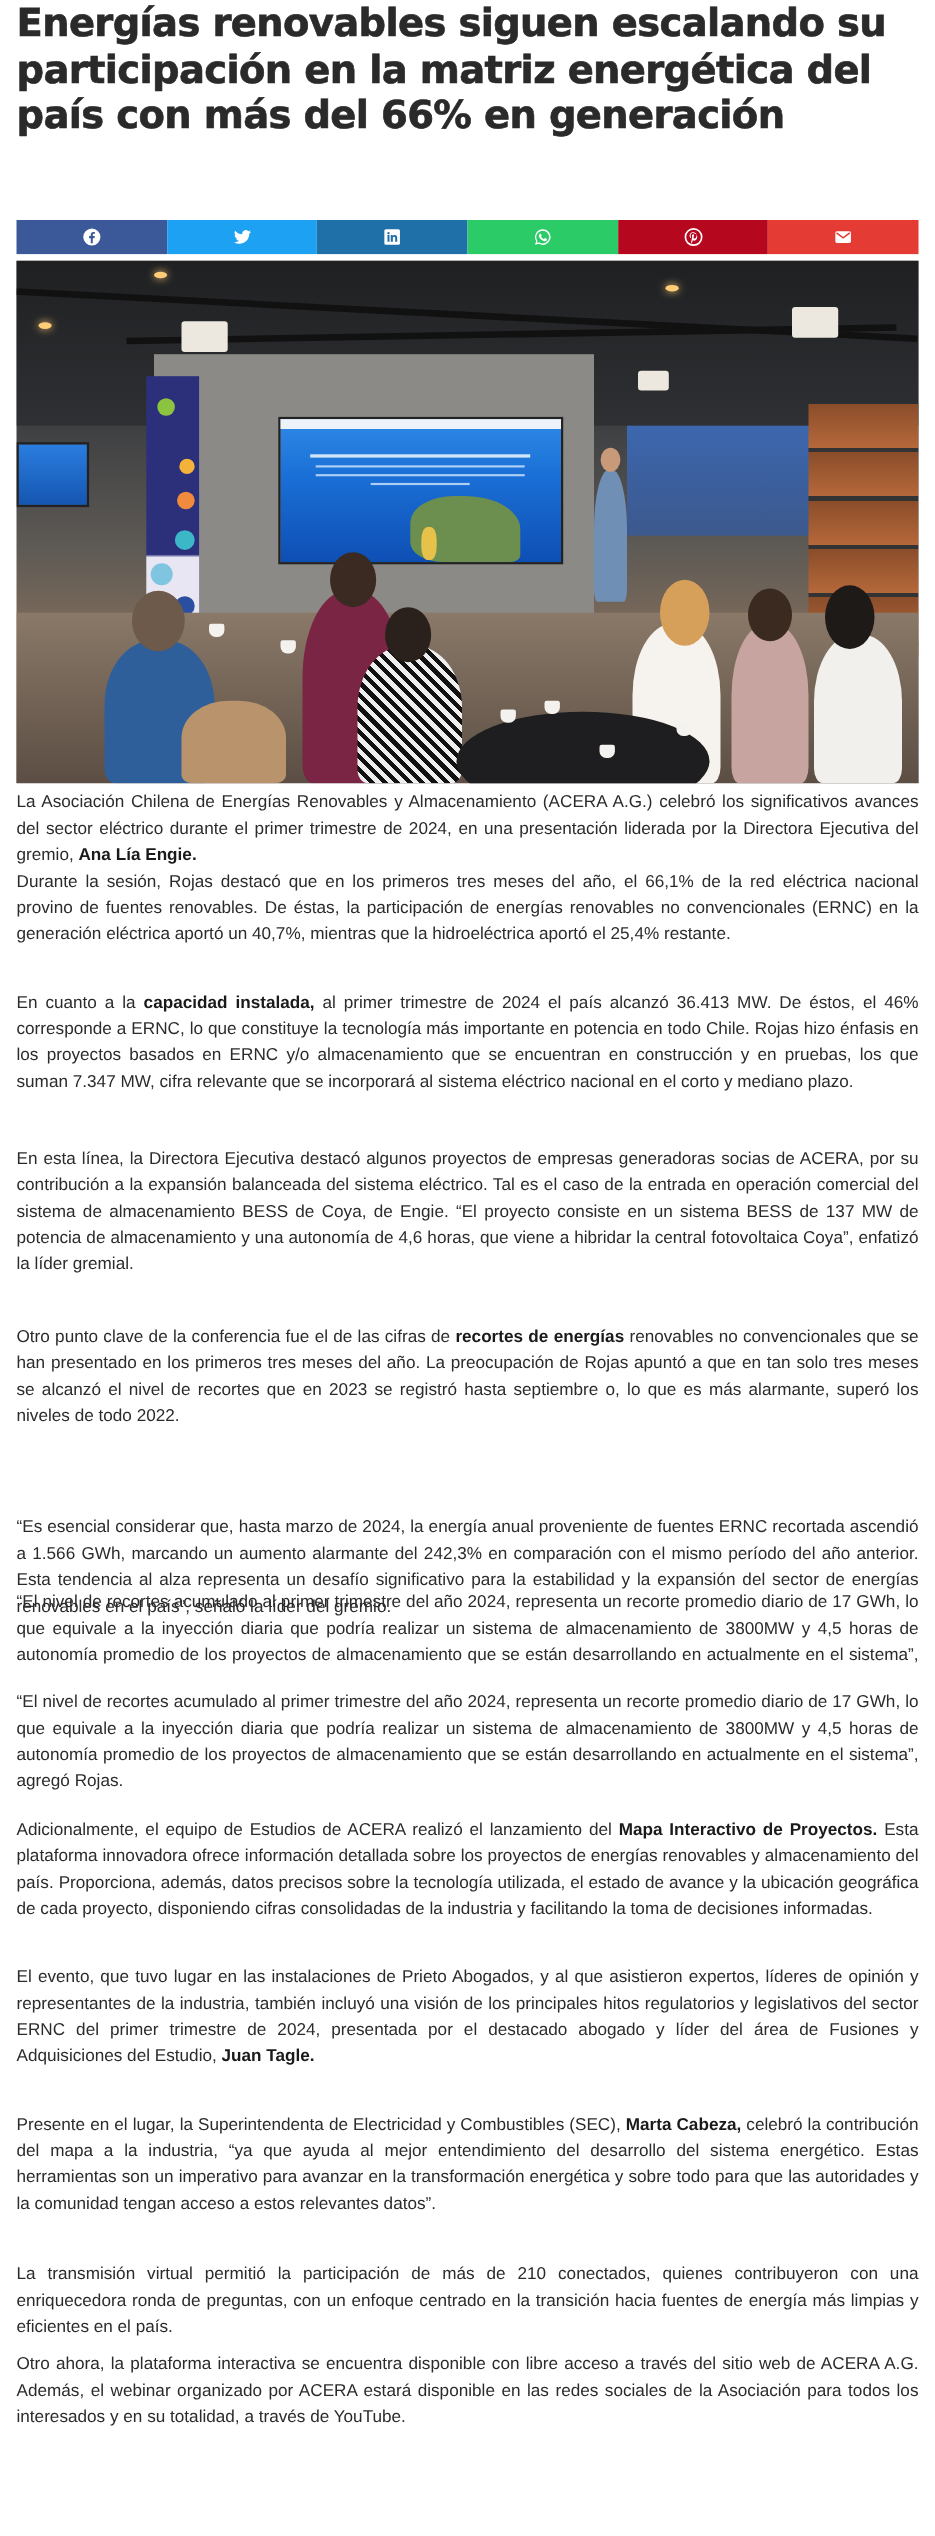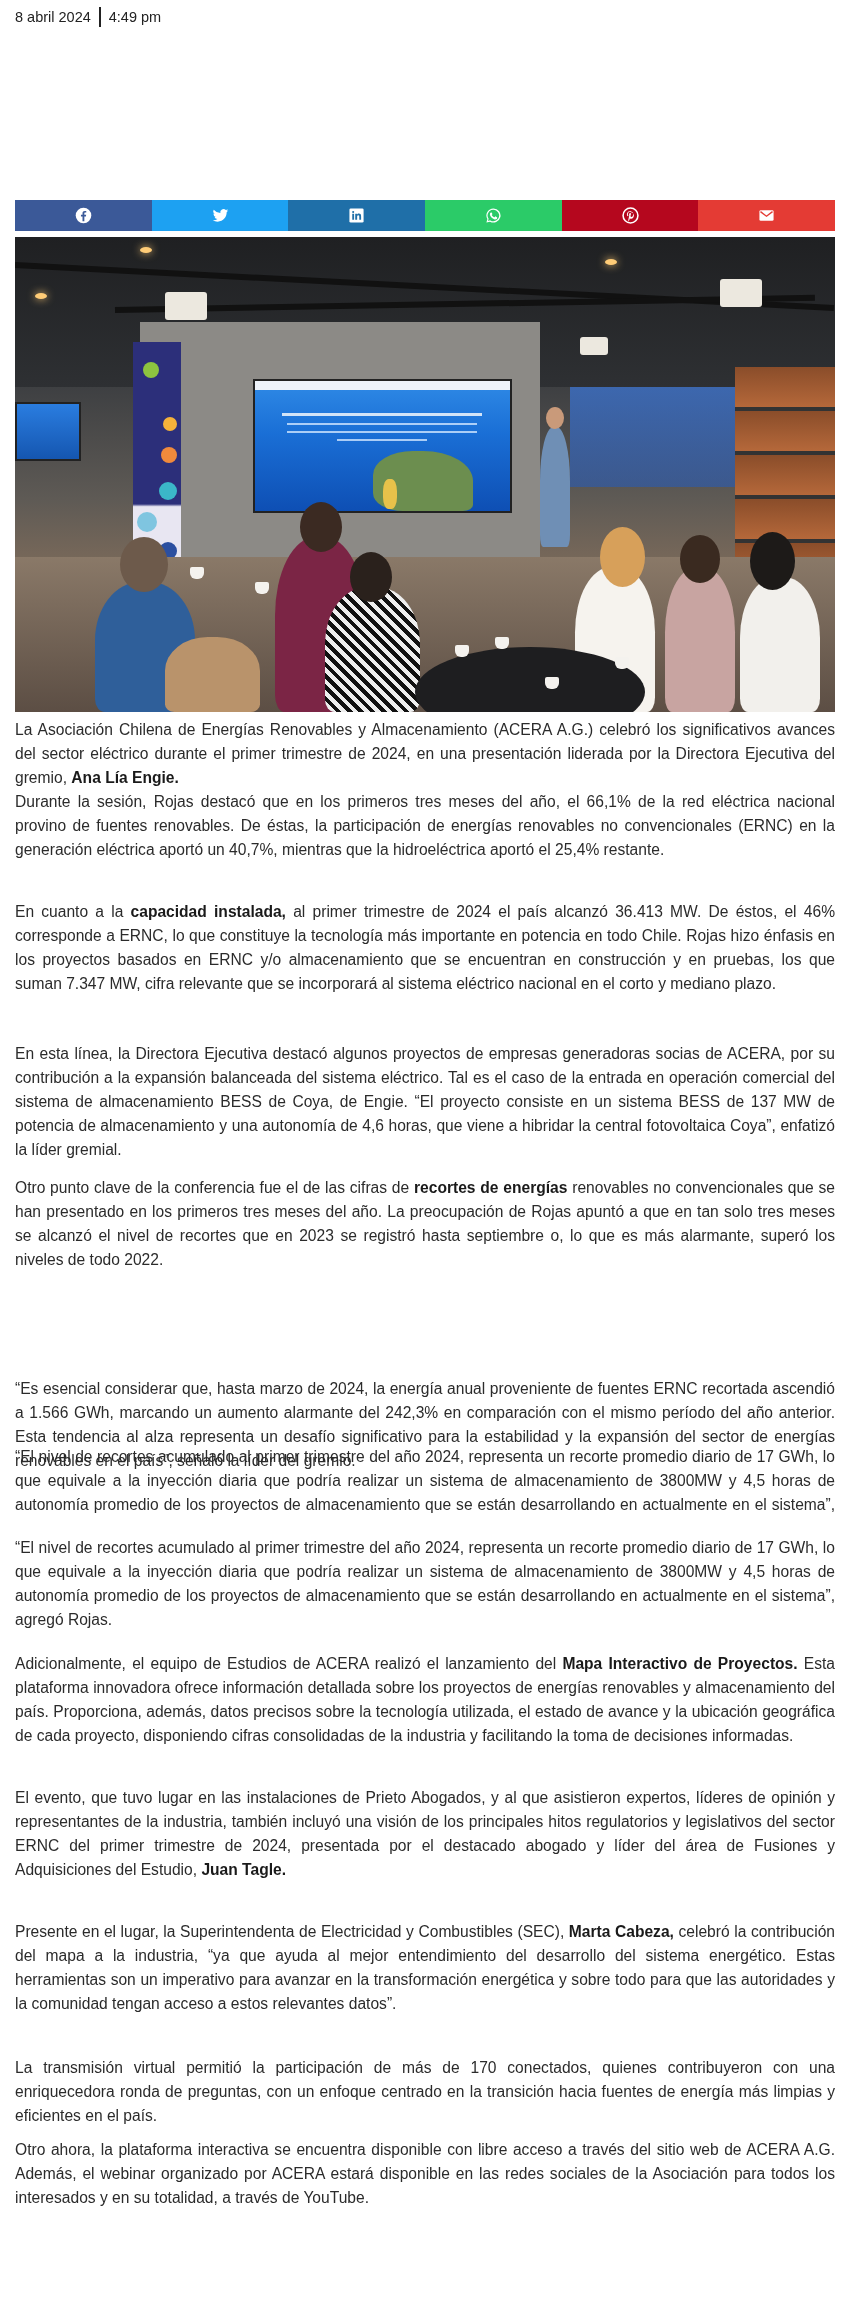--- a/index.html
+++ b/index.html
@@ -50,25 +50,21 @@
       text-align: justify;
     }
     .body p { margin: 0; }
     .body b { font-weight: 700; color: #1a1a1a; }
     .clip { overflow: hidden; }
   </style>
 </head>
 <body>
 
 <div class="wrap">
-  <div class="meta">
-    <span>8 abril 2024</span>
-    <span class="sep"></span>
-    <span>4:49 pm</span>
-  </div>
+  <h1 class="title">Energías renovables siguen escalando su participación en la matriz energética del país con más del 66% en generación</h1>
 
   <div class="share">
     <a style="background:#3b5998">
       <svg viewBox="0 0 24 24">
           <circle cx="12" cy="12" r="11"></circle>
           <path d="M13.2 20v-6.6h2.2l.4-2.6h-2.6V9.2c0-.8.3-1.3 1.4-1.3h1.3V5.6c-.3 0-1.1-.1-2-.1-2 0-3.3 1.2-3.3 3.4v1.9H8.4v2.6h2.2V20z" fill="#3b5998"></path>
         </svg>
     </a>
     <a style="background:#1da1f2">
       <svg viewBox="0 0 24 24">
@@ -165,21 +161,21 @@
   </div>
 
   <div class="body" style="top:900px">
     <p><span>En cuanto a la </span><b>capacidad instalada,</b><span> al primer trimestre de 2024 el país alcanzó 36.413 MW. De éstos, el 46% corresponde a ERNC, lo que constituye la tecnología más importante en potencia en todo Chile. Rojas hizo énfasis en los proyectos basados en ERNC y/o almacenamiento que se encuentran en construcción y en pruebas, los que suman 7.347 MW, cifra relevante que se incorporará al sistema eléctrico nacional en el corto y mediano plazo.</span></p>
   </div>
 
   <div class="body" style="top:1042px">
     <p>En esta línea, la Directora Ejecutiva destacó algunos proyectos de empresas generadoras socias de ACERA, por su contribución a la expansión balanceada del sistema eléctrico. Tal es el caso de la entrada en operación comercial del sistema de almacenamiento BESS de Coya, de Engie. “El proyecto consiste en un sistema BESS de 137 MW de potencia de almacenamiento y una autonomía de 4,6 horas, que viene a hibridar la central fotovoltaica Coya”, enfatizó la líder gremial.</p>
   </div>
 
-  <div class="body" style="top:1176px">
+  <div class="body" style="top:1204px">
     <p><span>Otro punto clave de la conferencia fue el de las cifras de </span><b>recortes de energías</b><span> renovables no convencionales que se han presentado en los primeros tres meses del año. La preocupación de Rojas apuntó a que en tan solo tres meses se alcanzó el nivel de recortes que en 2023 se registró hasta septiembre o, lo que es más alarmante, superó los niveles de todo 2022.</span></p>
   </div>
 
   <div class="body" style="top:1377px">
     <p>“Es esencial considerar que, hasta marzo de 2024, la energía anual proveniente de fuentes ERNC recortada ascendió a 1.566 GWh, marcando un aumento alarmante del 242,3% en comparación con el mismo período del año anterior. Esta tendencia al alza representa un desafío significativo para la estabilidad y la expansión del sector de energías renovables en el país”, señaló la líder del gremio.</p>
   </div>
 
   <div class="body clip" style="top:1445px;height:73px">
     <p>“El nivel de recortes acumulado al primer trimestre del año 2024, representa un recorte promedio diario de 17 GWh, lo que equivale a la inyección diaria que podría realizar un sistema de almacenamiento de 3800MW y 4,5 horas de autonomía promedio de los proyectos de almacenamiento que se están desarrollando en actualmente en el sistema”, agregó Rojas.</p>
   </div>
@@ -194,19 +190,19 @@
 
   <div class="body" style="top:1786px">
     <p><span>El evento, que tuvo lugar en las instalaciones de Prieto Abogados, y al que asistieron expertos, líderes de opinión y representantes de la industria, también incluyó una visión de los principales hitos regulatorios y legislativos del sector ERNC del primer trimestre de 2024, presentada por el destacado abogado y líder del área de Fusiones y Adquisiciones del Estudio, </span><b>Juan Tagle.</b></p>
   </div>
 
   <div class="body" style="top:1920px">
     <p><span>Presente en el lugar, la Superintendenta de Electricidad y Combustibles (SEC), </span><b>Marta Cabeza,</b><span> celebró la contribución del mapa a la industria, “ya que ayuda al mejor entendimiento del desarrollo del sistema energético. Estas herramientas son un imperativo para avanzar en la transformación energética y sobre todo para que las autoridades y la comunidad tengan acceso a estos relevantes datos”.</span></p>
   </div>
 
   <div class="body" style="top:2056px">
-    <p>La transmisión virtual permitió la participación de más de 170 conectados, quienes contribuyeron con una enriquecedora ronda de preguntas, con un enfoque centrado en la transición hacia fuentes de energía más limpias y eficientes en el país.</p>
+    <p>La transmisión virtual permitió la participación de más de 210 conectados, quienes contribuyeron con una enriquecedora ronda de preguntas, con un enfoque centrado en la transición hacia fuentes de energía más limpias y eficientes en el país.</p>
   </div>
 
   <div class="body" style="top:2138px">
     <p>Otro ahora, la plataforma interactiva se encuentra disponible con libre acceso a través del sitio web de ACERA A.G. Además, el webinar organizado por ACERA estará disponible en las redes sociales de la Asociación para todos los interesados y en su totalidad, a través de YouTube.</p>
   </div>
 </div>
 
 </body></html>

